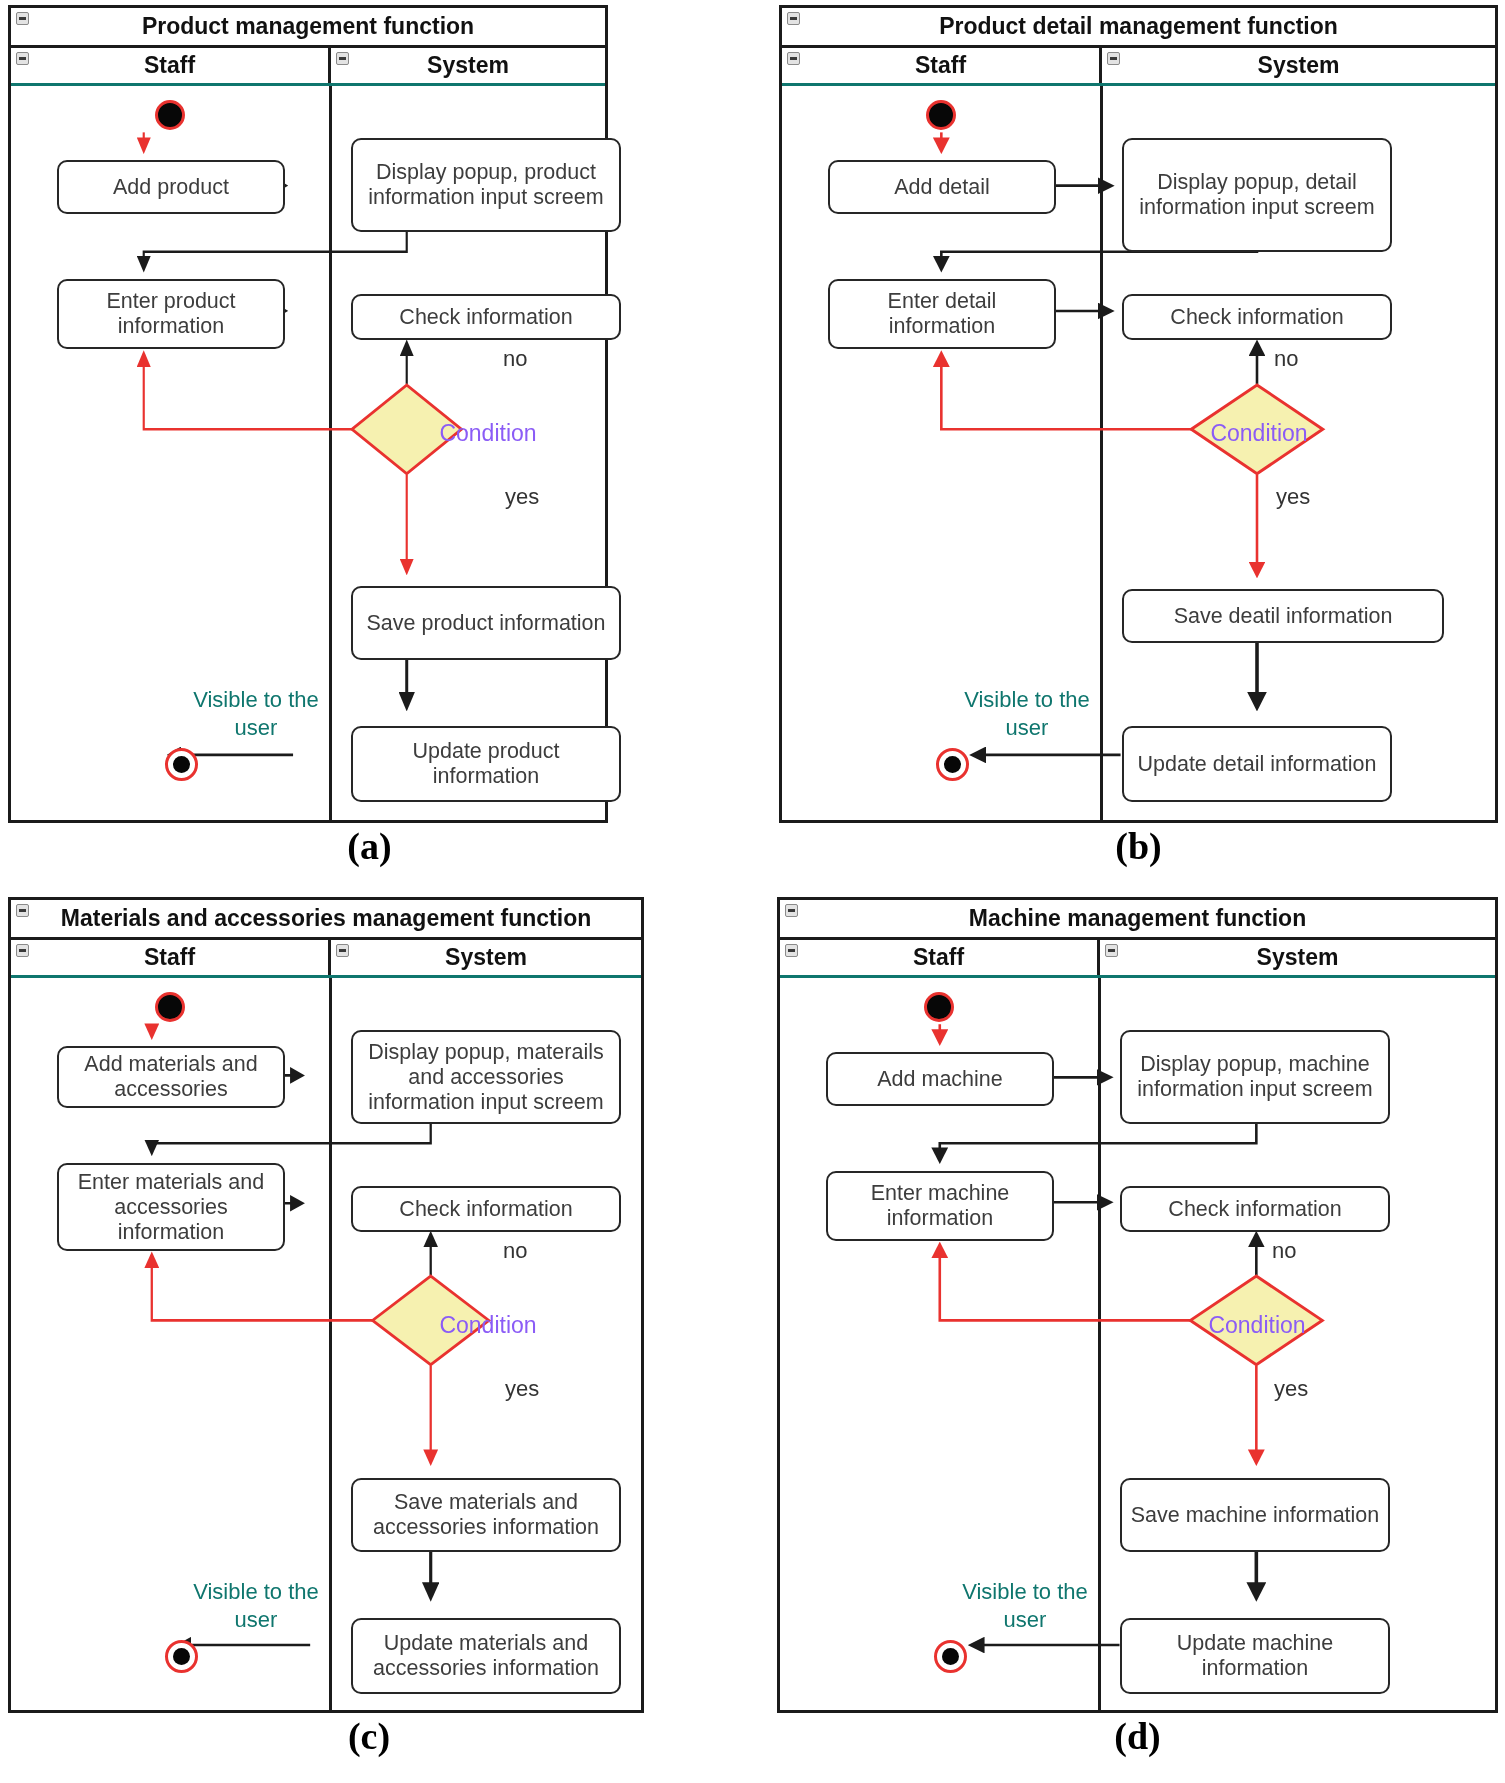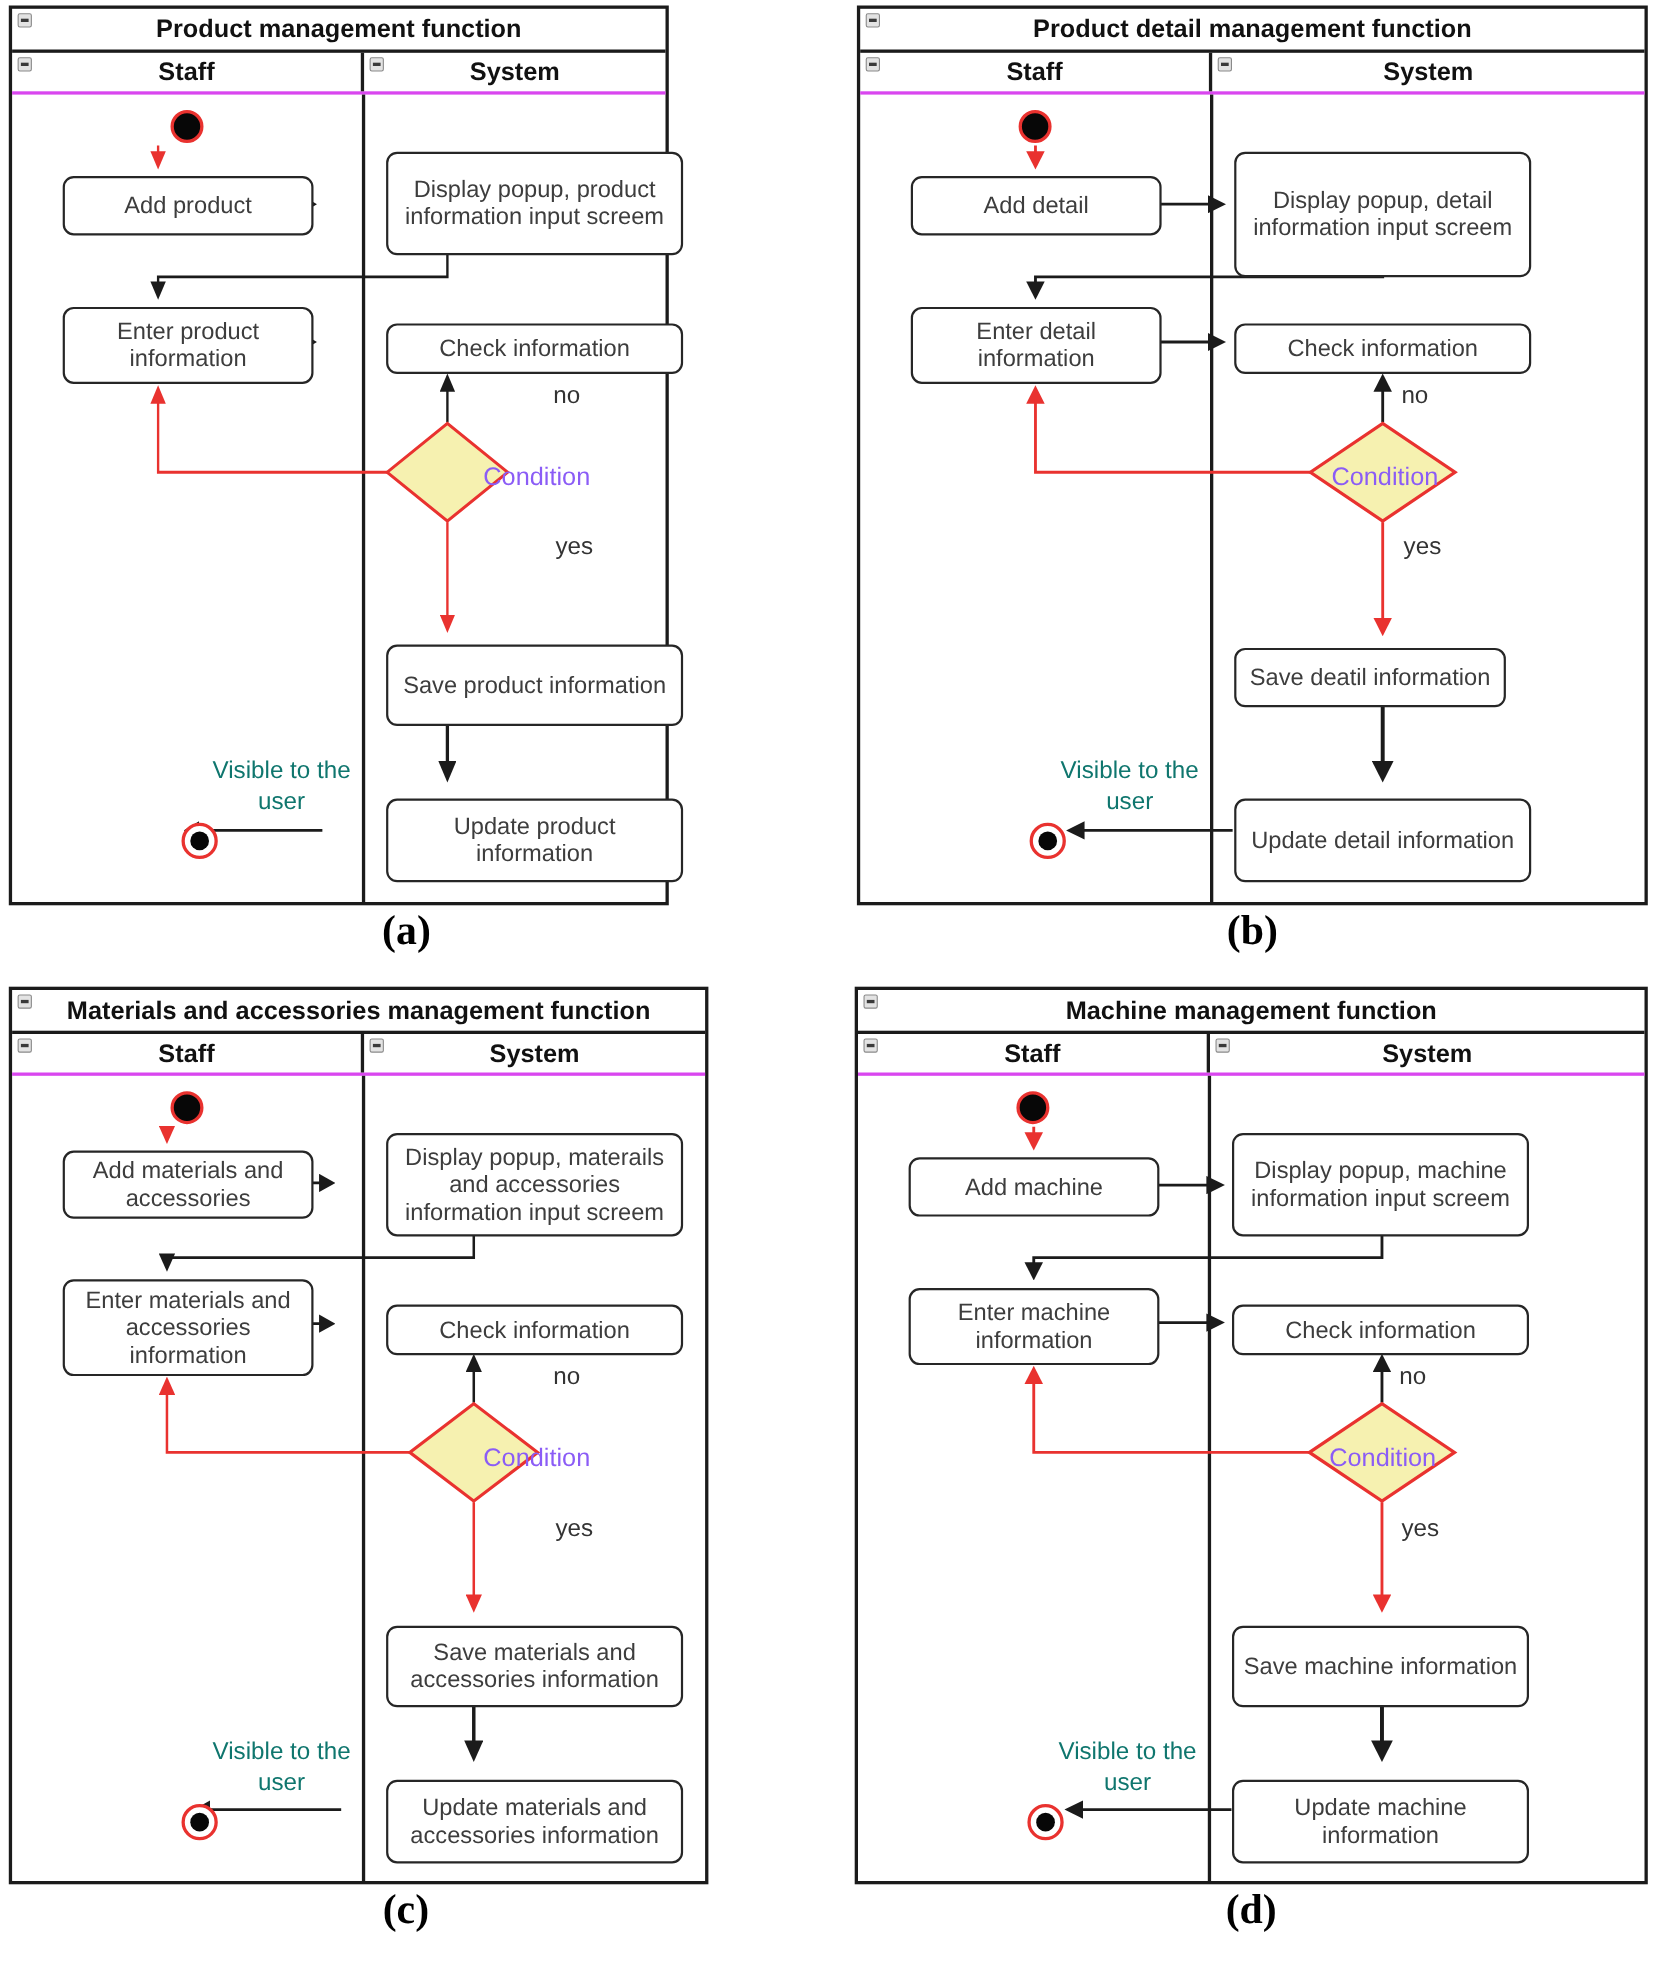--- a/index.html
+++ b/index.html
@@ -2,21 +2,21 @@
 <html><head>
 <meta charset="utf-8">
 <style>
   html,body{margin:0;padding:0;background:#ffffff;}
   body{font-family:"Liberation Sans", sans-serif;}
   #page{position:relative;width:1505px;height:1783px;background:#ffffff;overflow:hidden;}
 
   .panel{position:absolute;border:3px solid #1b1b1b;background:#fff;display:flex;flex-direction:column;box-sizing:border-box;}
   .ptitle{height:37px;border-bottom:3px solid #1b1b1b;position:relative;display:flex;align-items:center;justify-content:center;
           font-weight:bold;font-size:23px;color:#111;flex:0 0 auto;}
-  .plane-row{height:35px;border-bottom:3px solid #d946ef;display:flex;flex:0 0 auto;text-align:center;}
+  .plane-row{height:35px;border-bottom:3px solid #0f766e;display:flex;flex:0 0 auto;text-align:center;}
   .lane-h{position:relative;display:flex;align-items:center;justify-content:center;font-weight:bold;font-size:23px;color:#111;box-sizing:border-box;}
   .lane-h.staff{width:320px;border-right:3px solid #1b1b1b;}
   .lane-h.system{flex:1;}
   .pbody{position:relative;flex:1;}
   .vdiv{position:absolute;top:0;bottom:0;left:318px;width:3px;background:#1b1b1b;}
 
   .cicon{position:absolute;left:5px;top:4px;width:13px;height:13px;background:#e3e3e3;border:1px solid #8a8a8a;border-radius:2px;
          display:flex;align-items:center;justify-content:center;box-sizing:border-box;}
   .cicon::after{content:"";width:7px;height:3px;background:#3a3a3a;}
 
@@ -142,21 +142,21 @@
         <polygon class="diamond" points="411,348 477,303 543,348 477,393"></polygon>
       </svg>
       <div class="startnode" style="left:144px;top:14px"></div>
       <div class="abox" style="left:46px;top:74px;width:228px;height:54px">Add detail</div>
       <div class="abox" style="left:340px;top:52px;width:270px;height:114px">Display popup, detail information input screem</div>
       <div class="abox" style="left:46px;top:193px;width:228px;height:70px">Enter detail information</div>
       <div class="abox" style="left:340px;top:208px;width:270px;height:46px">Check information</div>
       <div class="dlabel" style="left:407px;top:334px;width:140px">Condition</div>
       <div class="flowlabel" style="left:492px;top:260px">no</div>
       <div class="flowlabel" style="left:494px;top:398px">yes</div>
-      <div class="abox" style="left:340px;top:503px;width:247px;height:54px">Save deatil information</div>
+      <div class="abox" style="left:340px;top:503px;width:322px;height:54px">Save deatil information</div>
       <div class="abox" style="left:340px;top:640px;width:270px;height:76px">Update detail information</div>
       <div class="vislabel" style="left:175px;top:600px;width:140px">Visible to the user</div>
       <div class="endnode" style="left:154px;top:662px">
           <div class="dot"></div>
         </div>
     </div>
   </div>
   <div class="caption" style="left:779px;top:824px;width:719px">(b)</div>
 
   <div class="panel" style="left:8px;top:897px;width:636px;height:816px">

